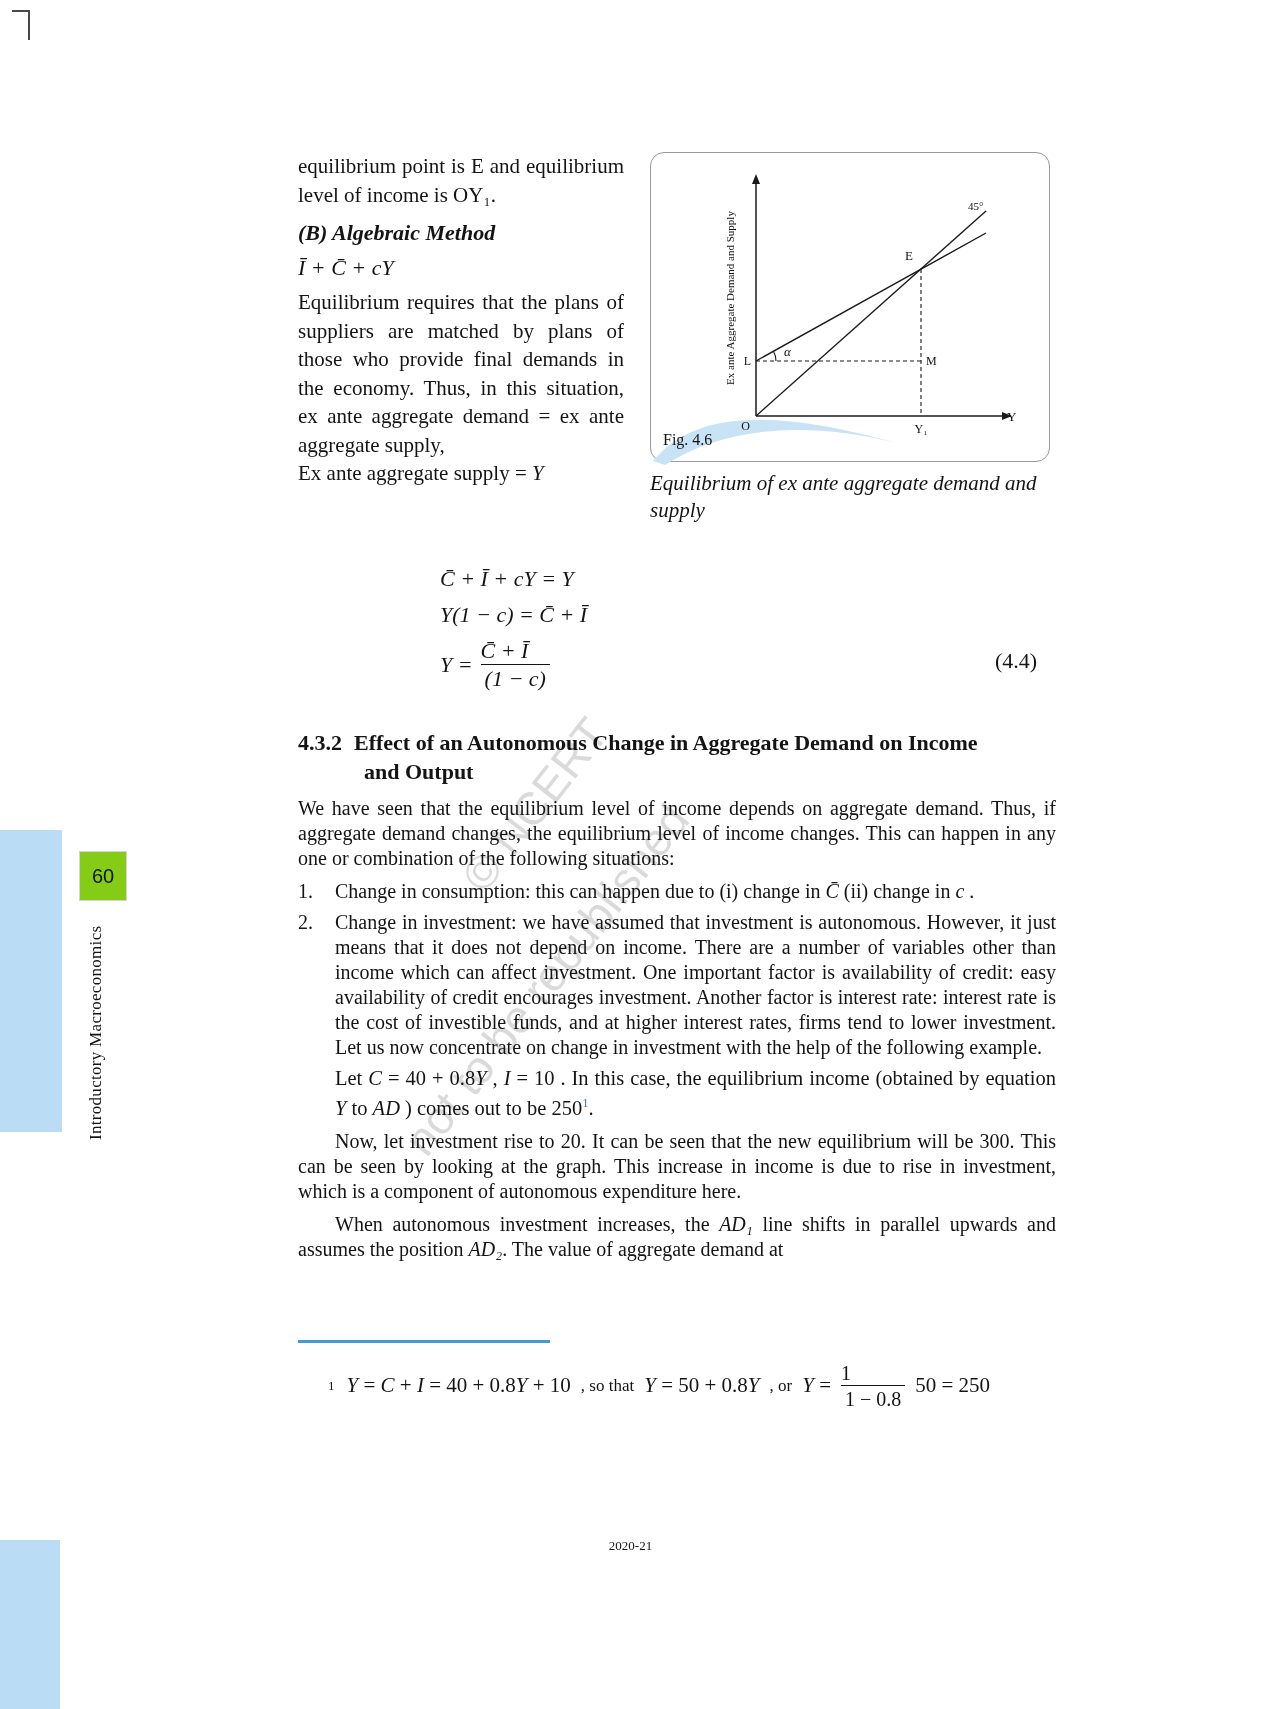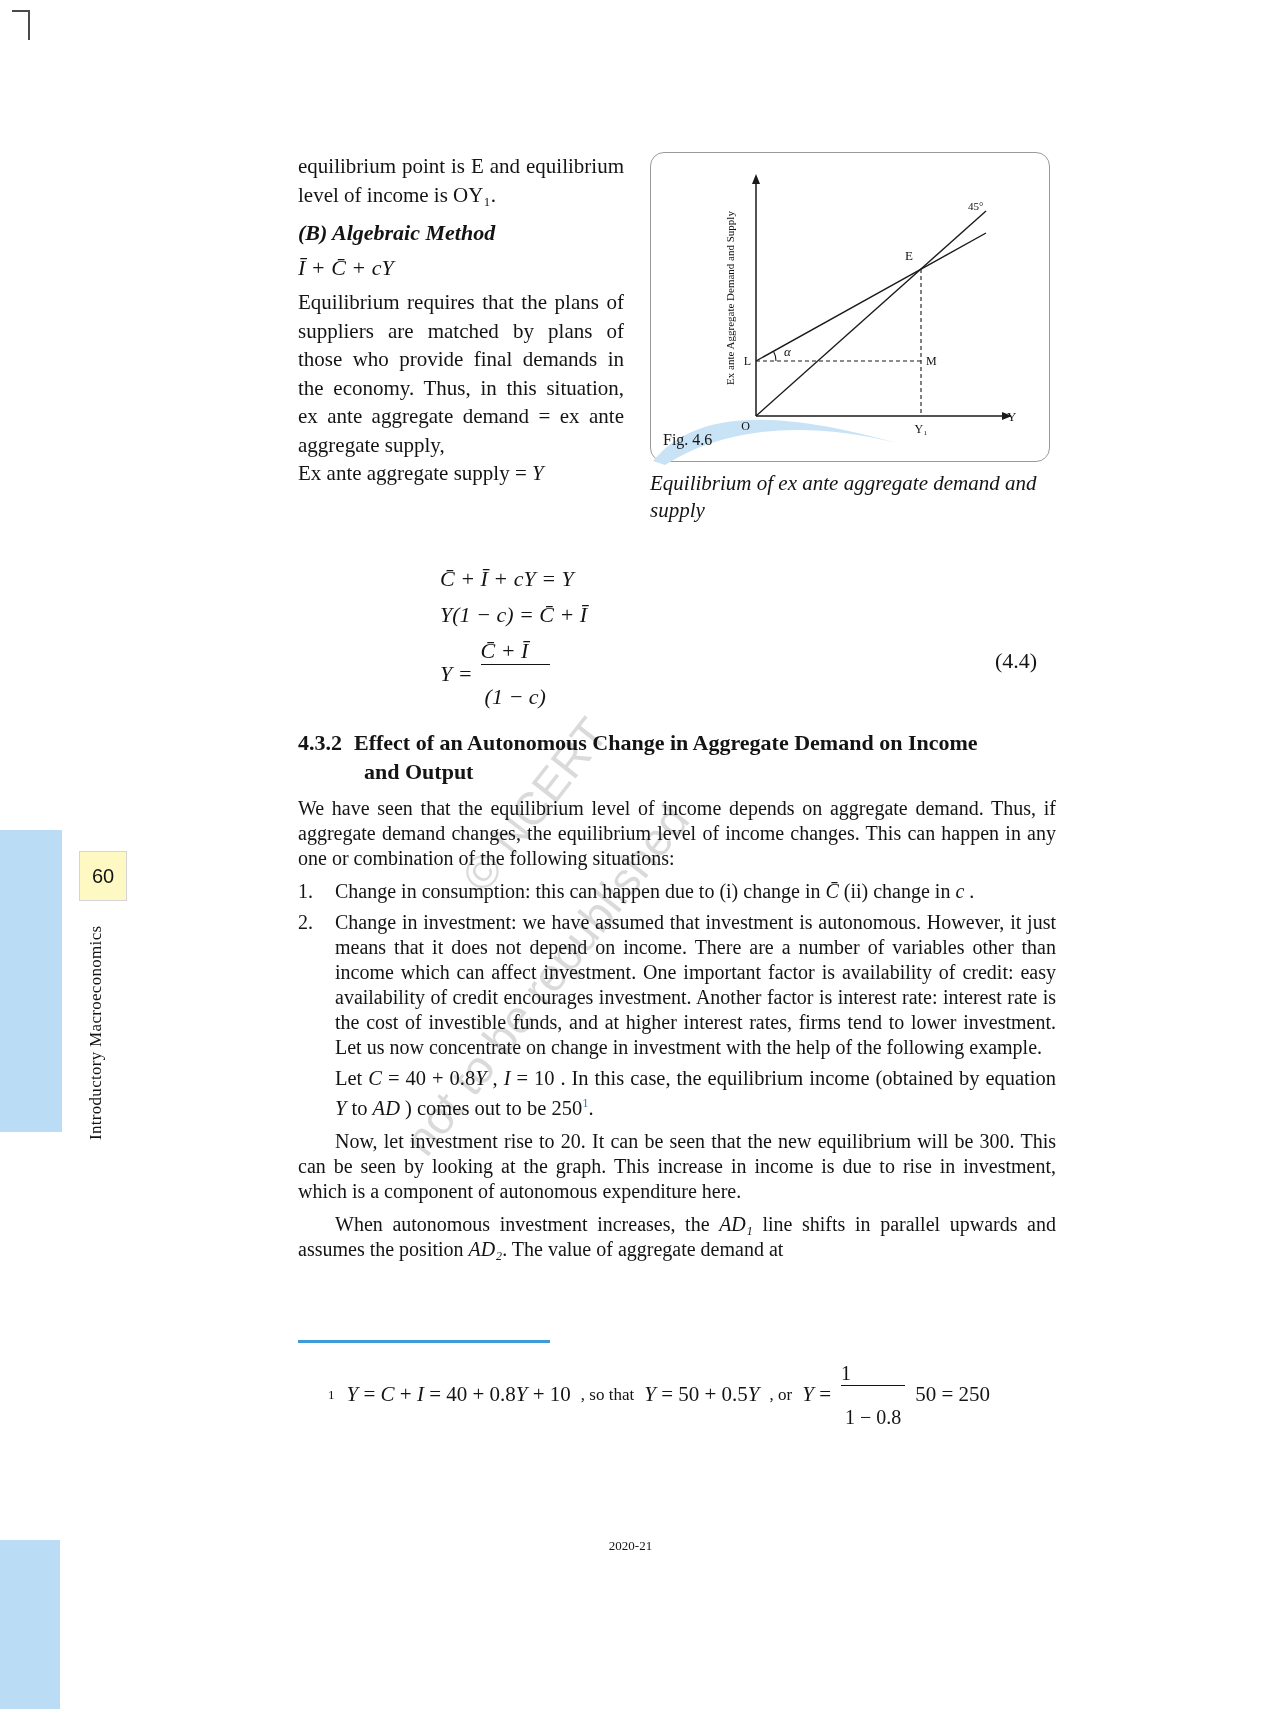--- a/index.html
+++ b/index.html
@@ -37,21 +37,21 @@
   .graph text { font-family:"Liberation Serif","DejaVu Serif",serif; fill:#111; }
   .fig-label { position:absolute; left:12px; top:278px; font-size:16px; }
   .fig-caption { position:absolute; left:650px; top:470px; width:412px;
     font-size:21px; font-style:italic; line-height:27px; }
 
   
   .equations { position:absolute; left:298px; top:566px; width:757px; font-size:22px; }
   .eq-line { margin-left:142px; font-style:italic; margin-bottom:10px; }
   .eq3 { margin-left:142px; display:flex; align-items:center; gap:8px; font-style:italic; }
   .frac { display:inline-flex; flex-direction:column; align-items:flex-start; line-height:1.2; }
-  .frac .den { border-top:1.6px solid #141414; padding:19px 4px 0; }
+  .frac .den { border-top:1.6px solid #141414; padding:1px 4px 0; }
   .eq-number { position:absolute; left:697px; top:82px; font-size:22px; }
 
   
   .main { position:absolute; left:298px; top:728px; width:758px;
     font-size:20px; line-height:25px; }
   .h432 { font-weight:bold; font-size:22px; line-height:29px;
     padding-left:66px; text-indent:-66px; margin:0 0 10px; }
   .h432 .hnum { margin-right:12px; }
   .para { text-align:justify; margin:0 0 8px; }
   .para.indent { text-indent:37px; }
@@ -68,21 +68,21 @@
   .fn-marker { font-size:13px; margin-right:2px; }
   .fn-conj { font-size:17px; }
   .fn-frac { font-size:20px; }
 
   .footer-date { position:absolute; left:0; top:1538px; width:1261px;
     text-align:center; font-size:13px; }
 
   
   .side-strip { position:absolute; left:0; top:830px; width:62px; height:302px; background:#badcf4; }
   .page-num-box { position:absolute; left:79px; top:851px; width:48px; height:50px;
-    background:#fef9c3; border:1px solid #d4d4d4; display:flex; align-items:center;
+    background:#84cc16; border:1px solid #d4d4d4; display:flex; align-items:center;
     justify-content:center; font-size:20px; font-family:"Liberation Sans",sans-serif; }
   .side-title { position:absolute; left:86px; top:905px; height:235px;
     writing-mode:vertical-rl; transform:rotate(180deg); font-size:17px; letter-spacing:0.3px; }
   .bottom-strip { position:absolute; left:0; top:1540px; width:60px; height:169px; background:#badcf4; }
 </style>
 </head>
 <body>
 
 <div class="page">
 
@@ -162,21 +162,21 @@
     <p class="para indent">Now, let investment rise to 20. It can be seen that the new equilibrium will be 300. This can be seen by looking at the graph. This increase in income is due to rise in investment, which is a component of autonomous expenditure here.</p>
     <p class="para indent"><span>When autonomous investment increases, the </span><span class="m">AD₁</span><span> line shifts in parallel upwards and assumes the position </span><span class="m">AD₂</span><span>. The value of aggregate demand at</span></p>
   </div>
 
   <div class="footnote">
     <div class="footnote-rule"></div>
     <div class="footnote-line">
       <span class="fn-marker">1</span>
       <span><span class="m">Y</span><span> = </span><span class="m">C</span><span> + </span><span class="m">I</span><span> = 40 + 0.8</span><span class="m">Y</span><span> + 10</span></span>
       <span class="fn-conj">, so that</span>
-      <span><span class="m">Y</span><span> = 50 + 0.5</span><span class="m">Y</span></span>
+      <span><span class="m">Y</span><span> = 50 + 0.8</span><span class="m">Y</span></span>
       <span class="fn-conj">, or</span>
       <span><span class="m">Y</span><span> =</span></span>
       <span class="frac fn-frac">
         <span class="num">1</span>
         <span class="den">1 − 0.8</span>
       </span>
       <span>50 = 250</span>
     </div>
   </div>
 

